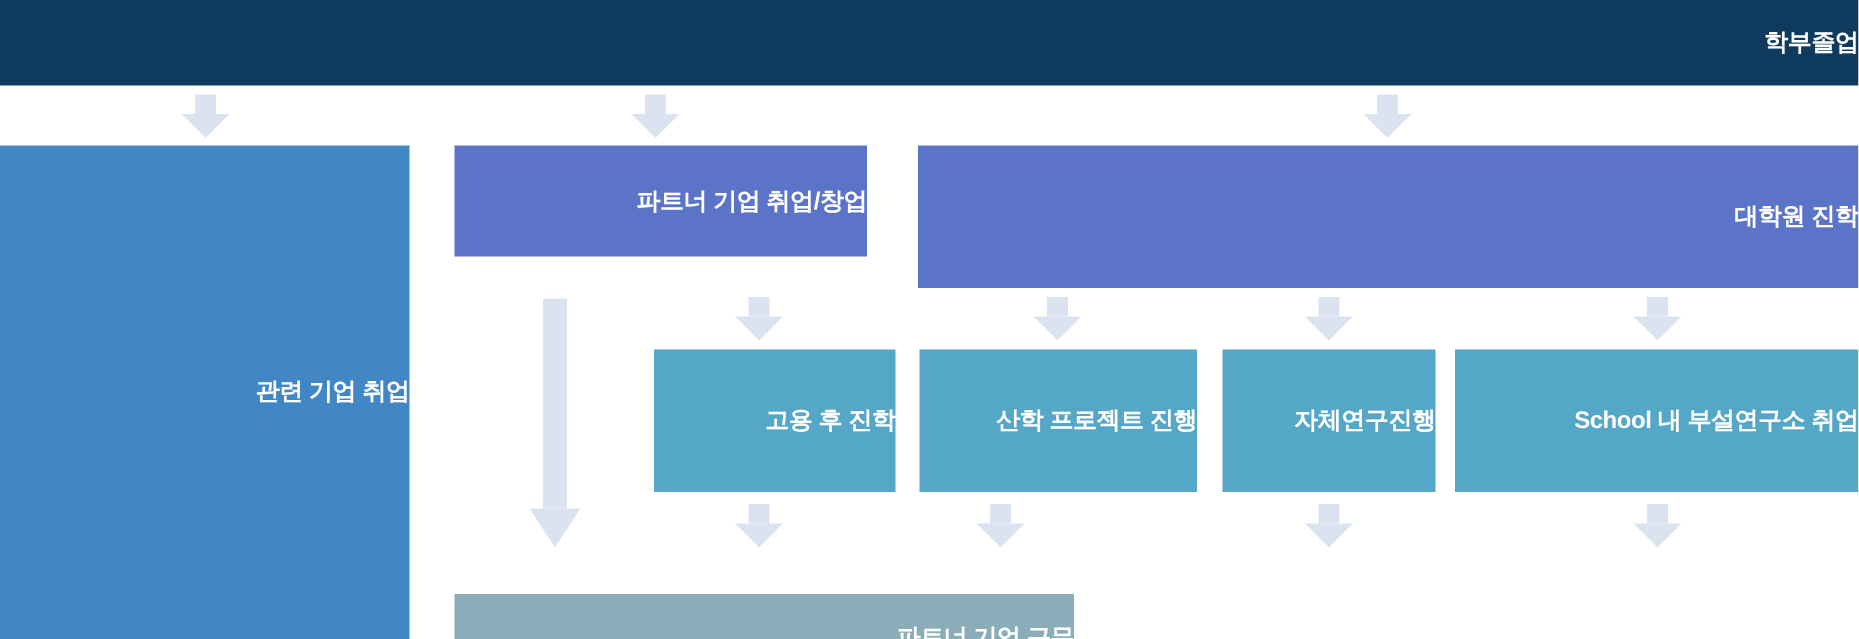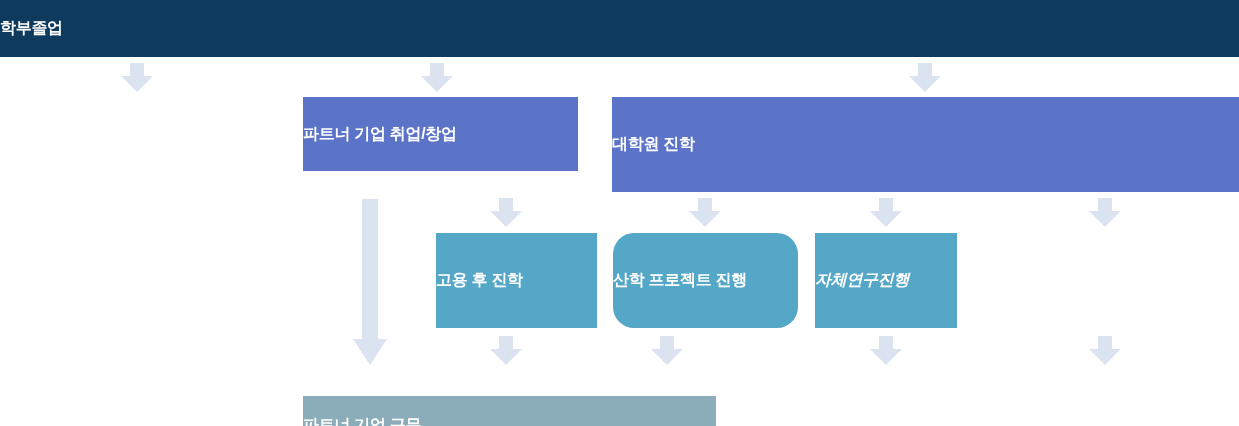--- a/index.html
+++ b/index.html
@@ -2,31 +2,31 @@
 <html><head>
 <meta charset="utf-8">
 <style>
   html,body{margin:0;padding:0;background:#ffffff;}
   body{
     width:1239px;height:426px;position:relative;overflow:hidden;
     font-family:"Liberation Sans","DejaVu Sans",sans-serif;
   }
   .canvas{position:absolute;inset:0;}
   .box{
-    position:absolute;display:flex;align-items:center;justify-content:flex-start;
+    position:absolute;display:flex;align-items:center;justify-content:flex-end;
     color:#ffffff;font-weight:700;font-size:16px;letter-spacing:-0.3px;
     text-align:center;white-space:nowrap;
   }
   .header-bar{left:0;top:0;width:1239px;height:57px;background:#0e3a5e;}
   .left-col{left:0;top:97px;width:273px;height:329px;background:#4186c5;}
   .partner-emp{left:303px;top:97px;width:275px;height:74px;background:#5b74c8;}
   .grad-school{left:612px;top:97px;width:627px;height:95px;background:#5b74c8;}
   .emp-study{left:436px;top:233px;width:161px;height:95px;background:#55a7c8;}
-  .industry-proj{left:613px;top:233px;width:185px;height:95px;background:#55a7c8;border-radius:21px;}
-  .self-research{left:815px;top:233px;width:142px;height:95px;background:#55a7c8;font-style:italic;}
+  .industry-proj{left:613px;top:233px;width:185px;height:95px;background:#55a7c8;}
+  .self-research{left:815px;top:233px;width:142px;height:95px;background:#55a7c8;}
   .school-inst{left:970px;top:233px;width:269px;height:95px;background:#55a7c8;}
   .partner-work{left:303px;top:368px;width:413px;height:58px;background:#8badba;margin-top:28px;}
   .prof-advance{left:756px;top:368px;width:483px;height:58px;background:#8badba;}
 
   .arrow{position:absolute;width:32px;}
   .arrow .shaft{width:14px;height:13px;background:#dbe3f1;margin:0 auto;}
   .arrow .head{
     width:0;height:0;margin:0 auto;
     border-left:16px solid transparent;border-right:16px solid transparent;
     border-top:16px solid #dbe3f1;
@@ -54,20 +54,21 @@
     </div>
   <div class="arrow" style="left:421px;top:63px;">
       <div class="shaft"></div>
       <div class="head"></div>
     </div>
   <div class="arrow" style="left:909px;top:63px;">
       <div class="shaft"></div>
       <div class="head"></div>
     </div>
 
+  <div class="box left-col">관련 기업 취업</div>
   <div class="box partner-emp">파트너 기업 취업/창업</div>
   <div class="box grad-school">대학원 진학</div>
 
   <div class="long-arrow">
       <div class="shaft"></div>
       <div class="head"></div>
     </div>
 
   <div class="arrow" style="left:490px;top:198px;">
       <div class="shaft"></div>
@@ -82,20 +83,21 @@
       <div class="head"></div>
     </div>
   <div class="arrow" style="left:1089px;top:198px;">
       <div class="shaft"></div>
       <div class="head"></div>
     </div>
 
   <div class="box emp-study">고용 후 진학</div>
   <div class="box industry-proj">산학 프로젝트 진행</div>
   <div class="box self-research">자체연구진행</div>
+  <div class="box school-inst">School 내 부설연구소 취업</div>
 
   <div class="arrow" style="left:490px;top:336px;">
       <div class="shaft"></div>
       <div class="head"></div>
     </div>
   <div class="arrow" style="left:651px;top:336px;">
       <div class="shaft"></div>
       <div class="head"></div>
     </div>
   <div class="arrow" style="left:870px;top:336px;">

